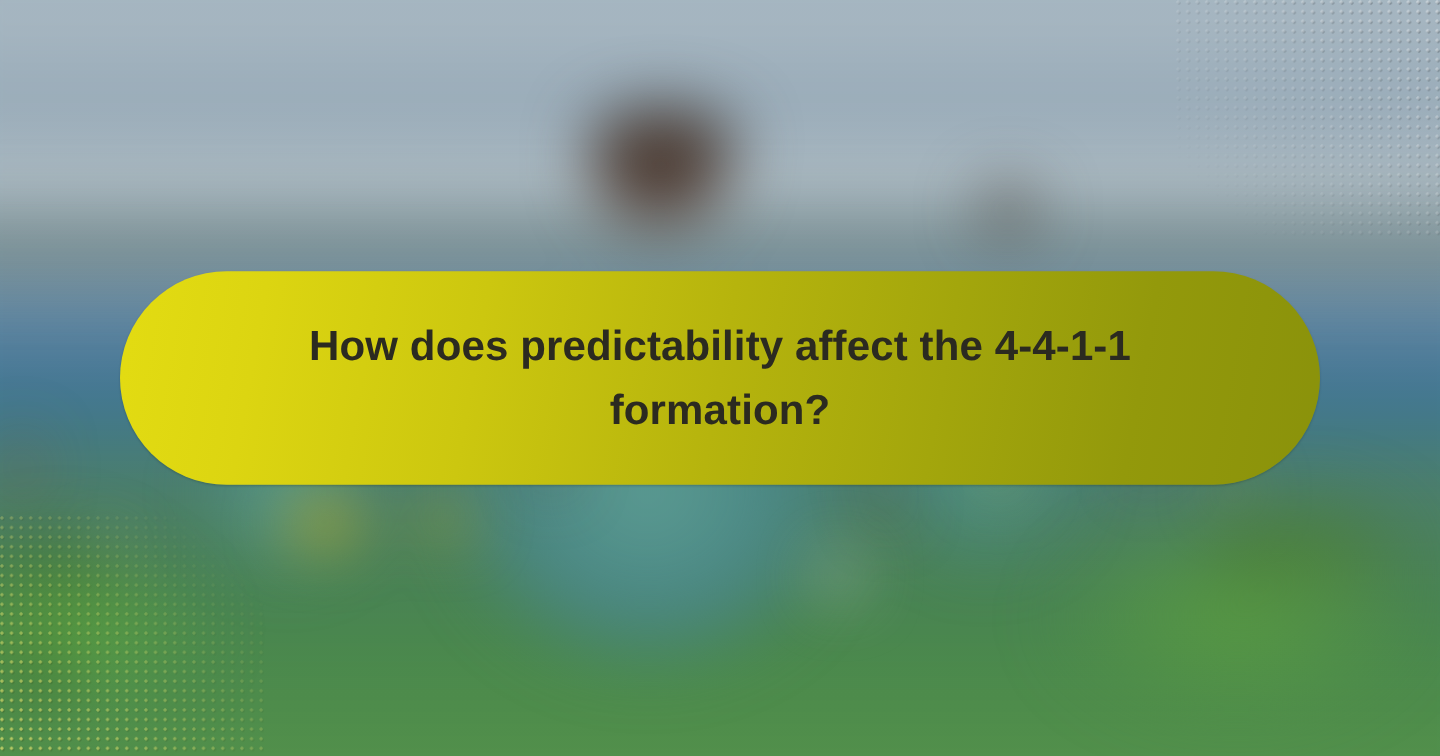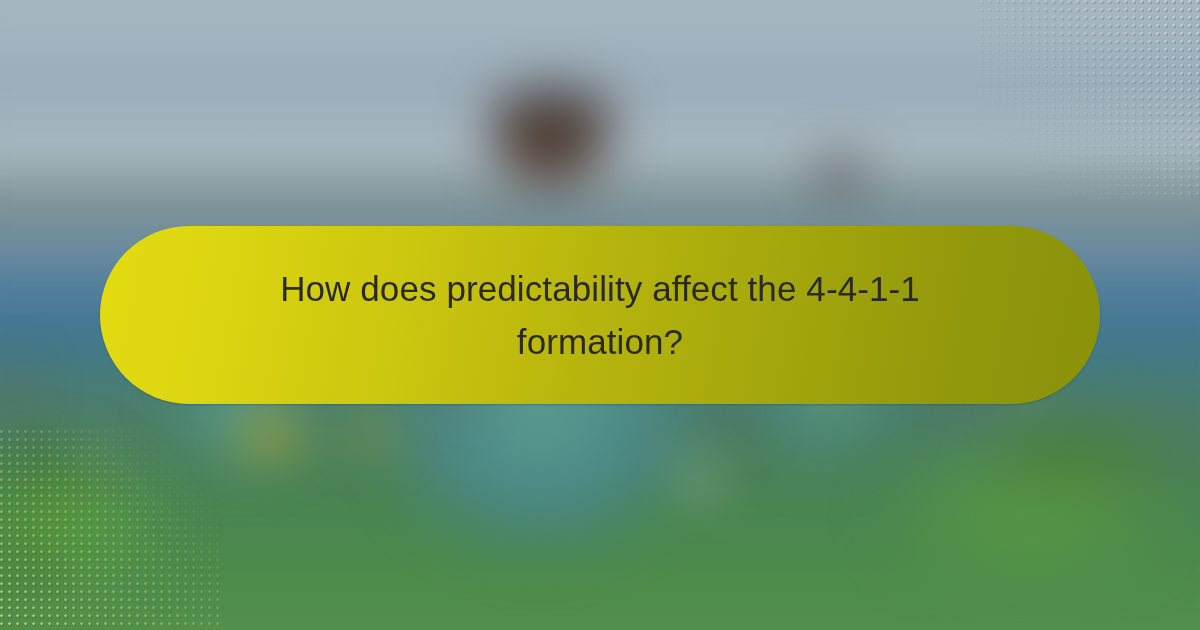--- a/index.html
+++ b/index.html
@@ -155,21 +155,21 @@
     align-items:center;
     justify-content:center;
     box-shadow:0 1px 2px rgba(0,0,0,.18);
   }
 
   #question-text {
     width:760px;
     text-align:center;
     font-size:35px;
     line-height:1.52;
-    font-weight:400;
+    font-weight:700;
     color:#2b2a20;
     letter-spacing:.1px;
   }
 </style>
 </head>
 <body>
 
 <div id="card">
 
   <div class="bg-layer bg-sky"></div>

